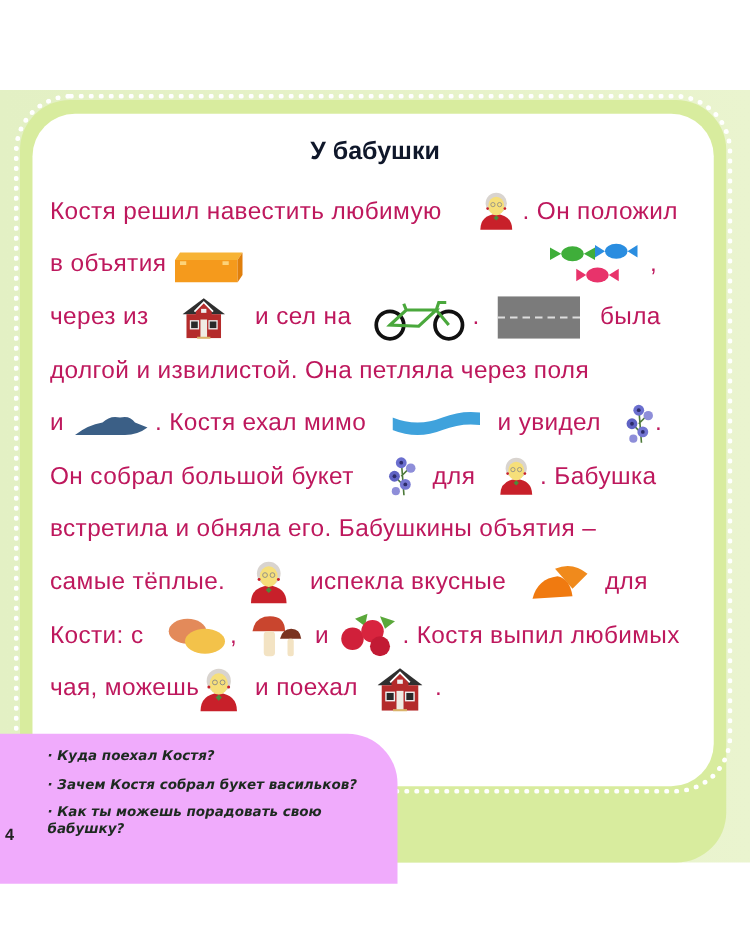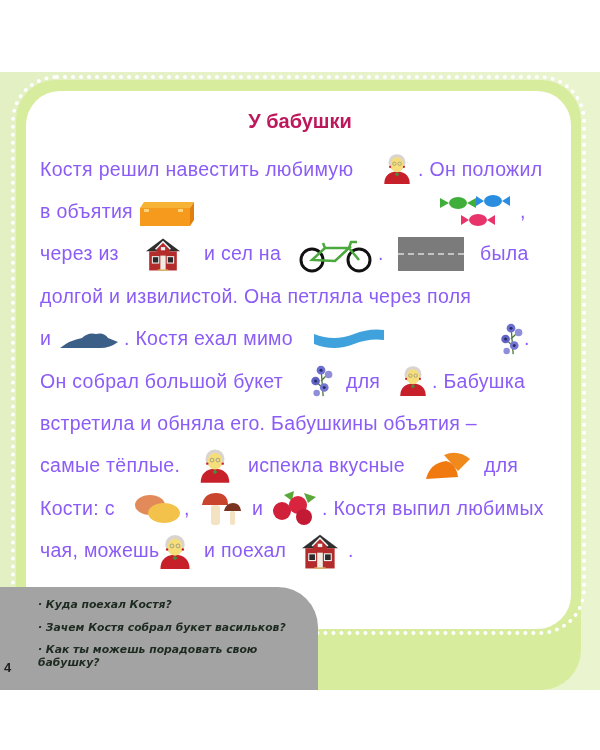--- a/index.html
+++ b/index.html
@@ -19,32 +19,32 @@
   .dots {
     position:absolute; left:11px; top:75px; width:575px; height:560px;
     border:4px dotted #ffffff; border-radius:46px; box-sizing:border-box;
   }
   .card {
     position:absolute; left:26px; top:91px; width:545px; height:538px;
     background:#ffffff; border-radius:34px;
   }
   .title {
     position:absolute; left:0; width:600px; top:110px; text-align:center;
-    font-weight:bold; font-size:20px; color:#be185d;
+    font-weight:bold; font-size:20px; color:#0f172a;
   }
   .story { position:absolute; left:40px; top:148px; width:520px; }
   .line {
-    height:42.4px; display:flex; align-items:center; font-size:19.5px; color:#8b5cf6;
+    height:42.4px; display:flex; align-items:center; font-size:19.5px; color:#be185d;
     letter-spacing:0.3px; white-space:nowrap; position:relative;
   }
   .line span.t { display:inline-block; }
   .ic { display:inline-block; vertical-align:middle; position:absolute; }
   .questions {
-    position:absolute; left:0; top:587px; width:318px; height:103px;
-    background:#a3a3a3; border-top-right-radius:40px;
+    position:absolute; left:0; top:587px; width:318px; height:120px;
+    background:#f0abfc; border-top-right-radius:40px;
   }
   .q {
     position:absolute; left:38px; font-style:italic; font-weight:bold; font-size:10.8px; color:#1d2a20;
     font-family:"DejaVu Sans", sans-serif;
   }
   .pagenum { position:absolute; left:4px; top:660px; font-size:13px; color:#222; font-weight:bold; }
 </style>
 </head>
 <body>
 
@@ -150,20 +150,21 @@
 
   <div class="line">
     <span class="t">и</span>
     <svg class="ic" style="left:20px;top:12px" width="60" height="20" viewBox="0 0 60 20">
       <path d="M0 18 Q10 10 22 8 Q28 2 36 4 Q44 2 48 8 L58 12 Q50 18 40 18 Z" fill="#3b5f86"></path>
     </svg>
     <span class="t" style="position:absolute;left:84px">. Костя ехал мимо</span>
     <svg class="ic" style="left:274px;top:8px" width="70" height="26" viewBox="0 0 70 26">
       <path d="M0 8 Q20 16 40 8 Q55 2 70 4 L70 14 Q55 12 40 18 Q20 26 0 18 Z" fill="#3fa2dc"></path>
     </svg>
+    <span class="t" style="position:absolute;left:358px">и увидел</span>
     <svg class="ic" style="left:458px;top:2px" width="26" height="38" viewBox="0 0 24 32">
         <use href="#flowers"></use>
       </svg>
     <span class="t" style="position:absolute;left:484px">.</span>
   </div>
 
   <div class="line">
     <span class="t">Он собрал большой букет</span>
     <svg class="ic" style="left:268px;top:2px" width="26" height="38" viewBox="0 0 24 32">
         <use href="#flowers"></use>

